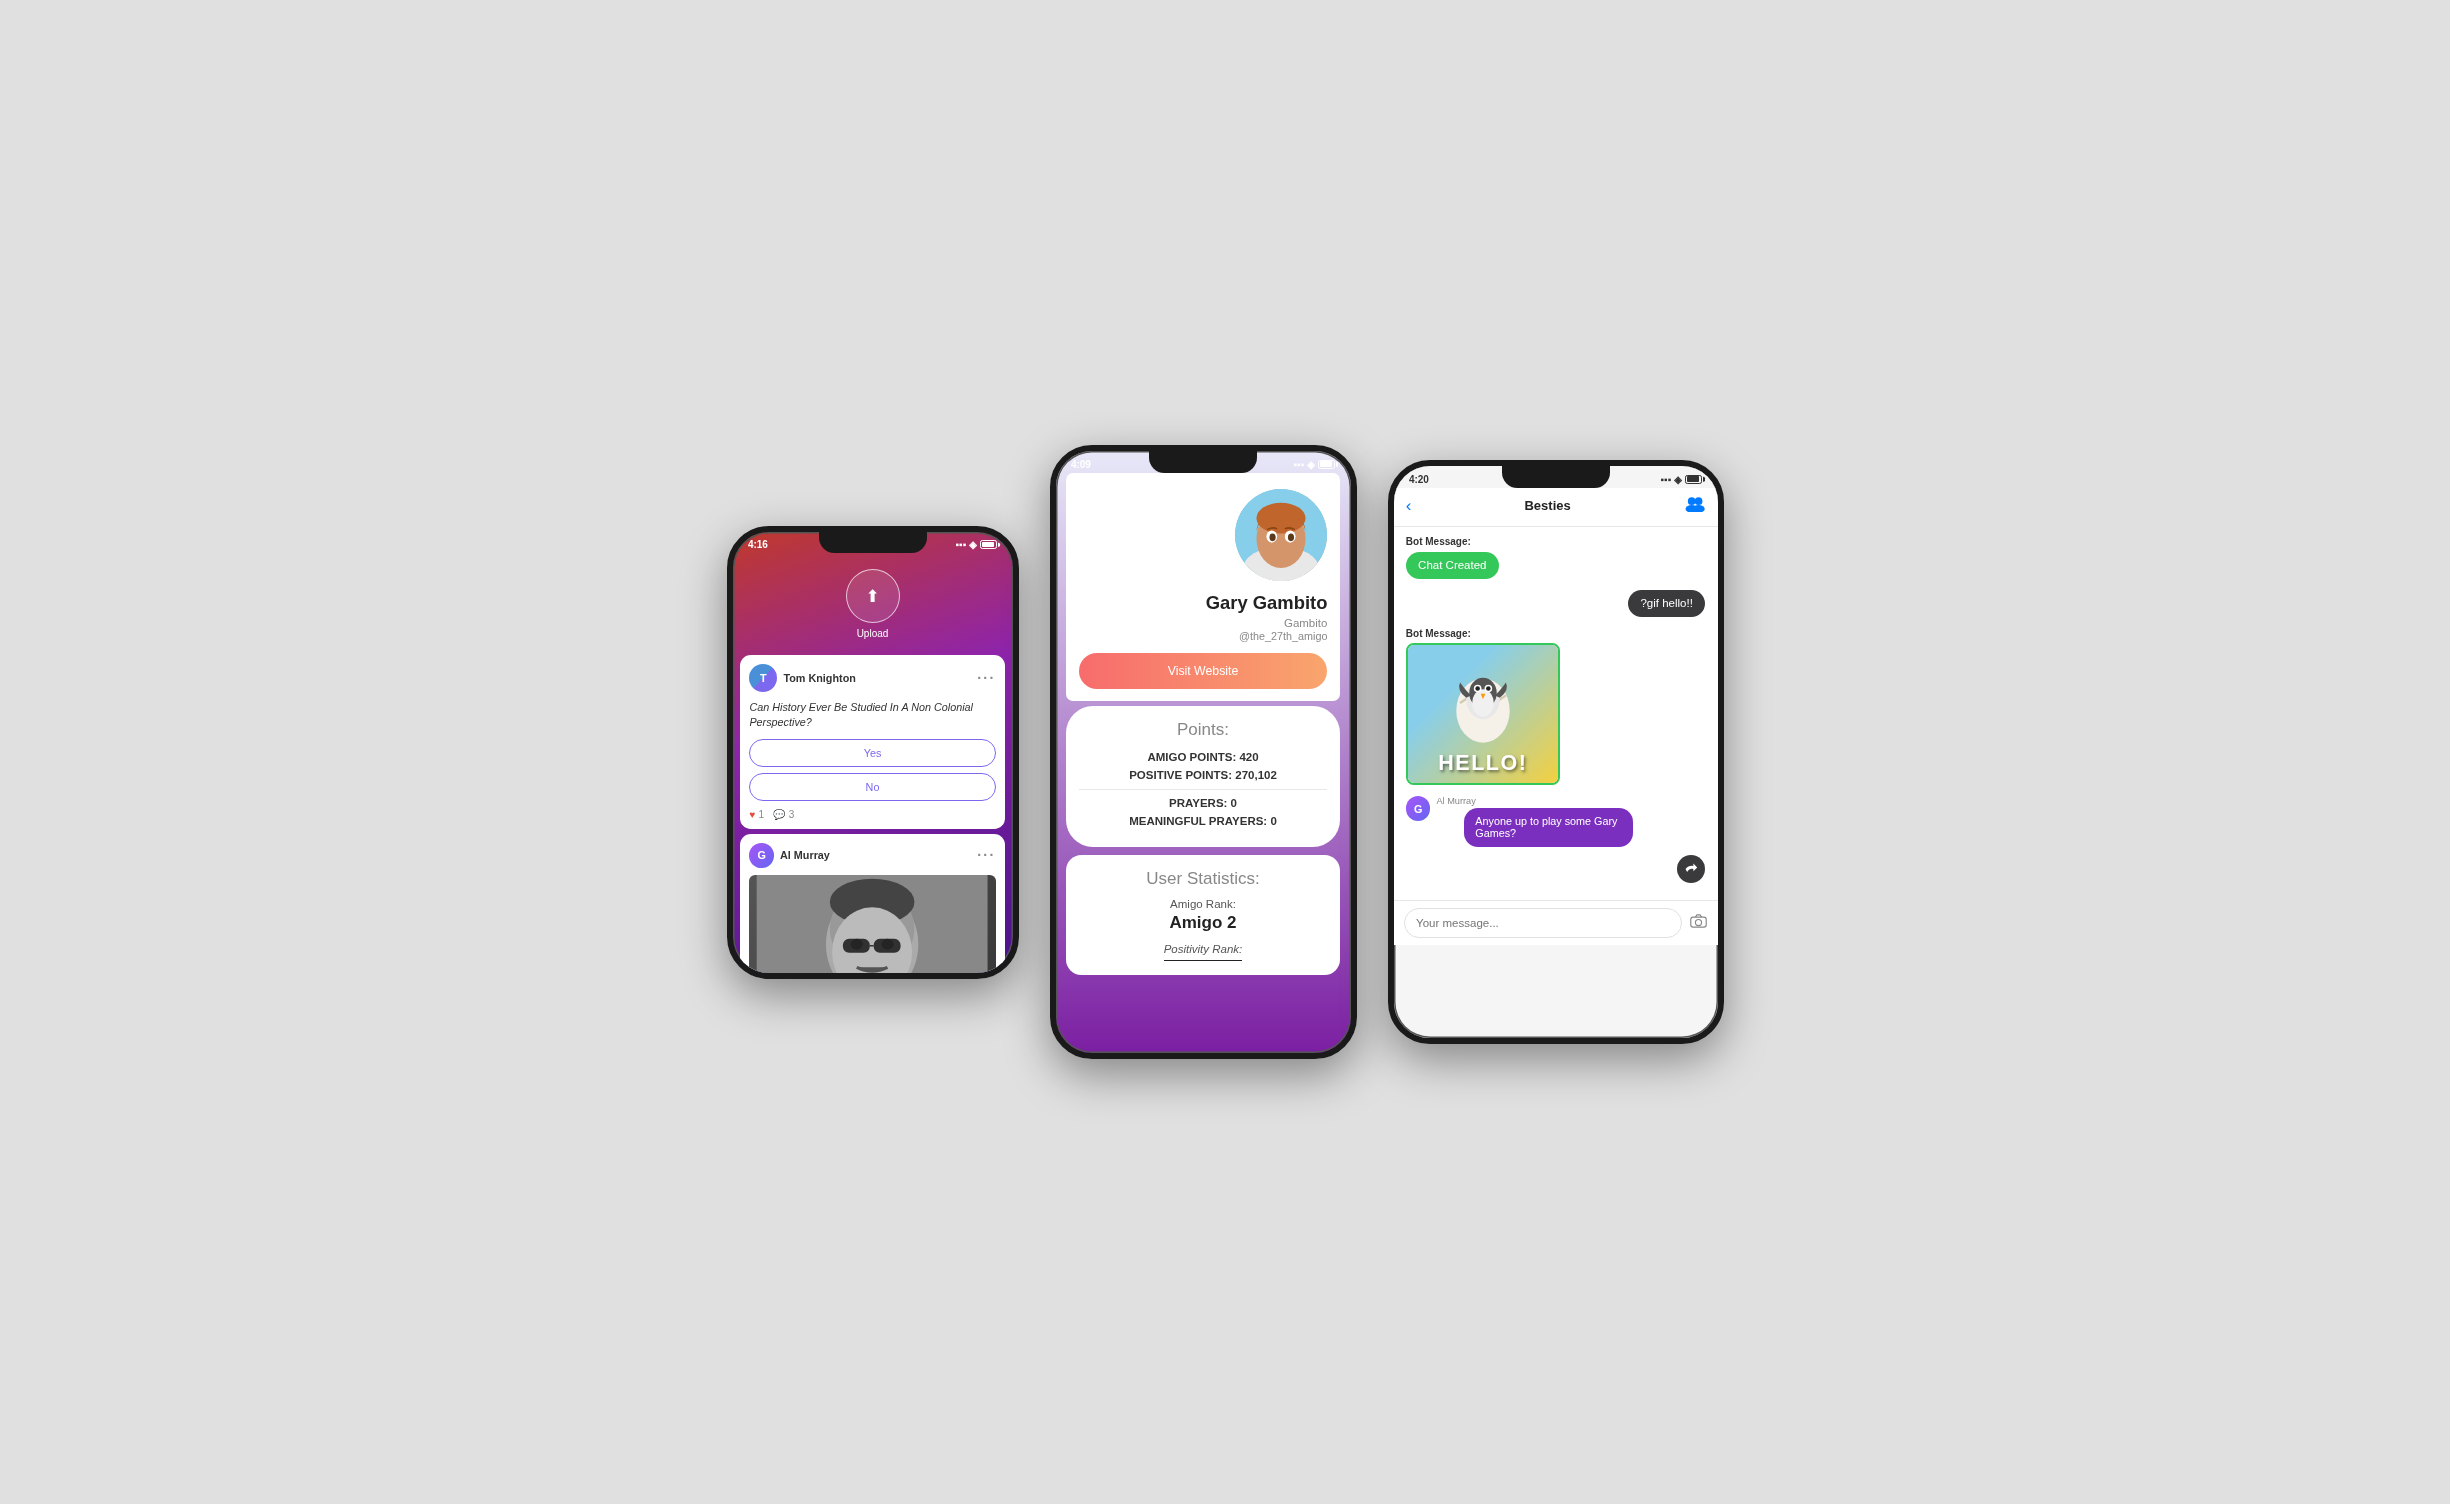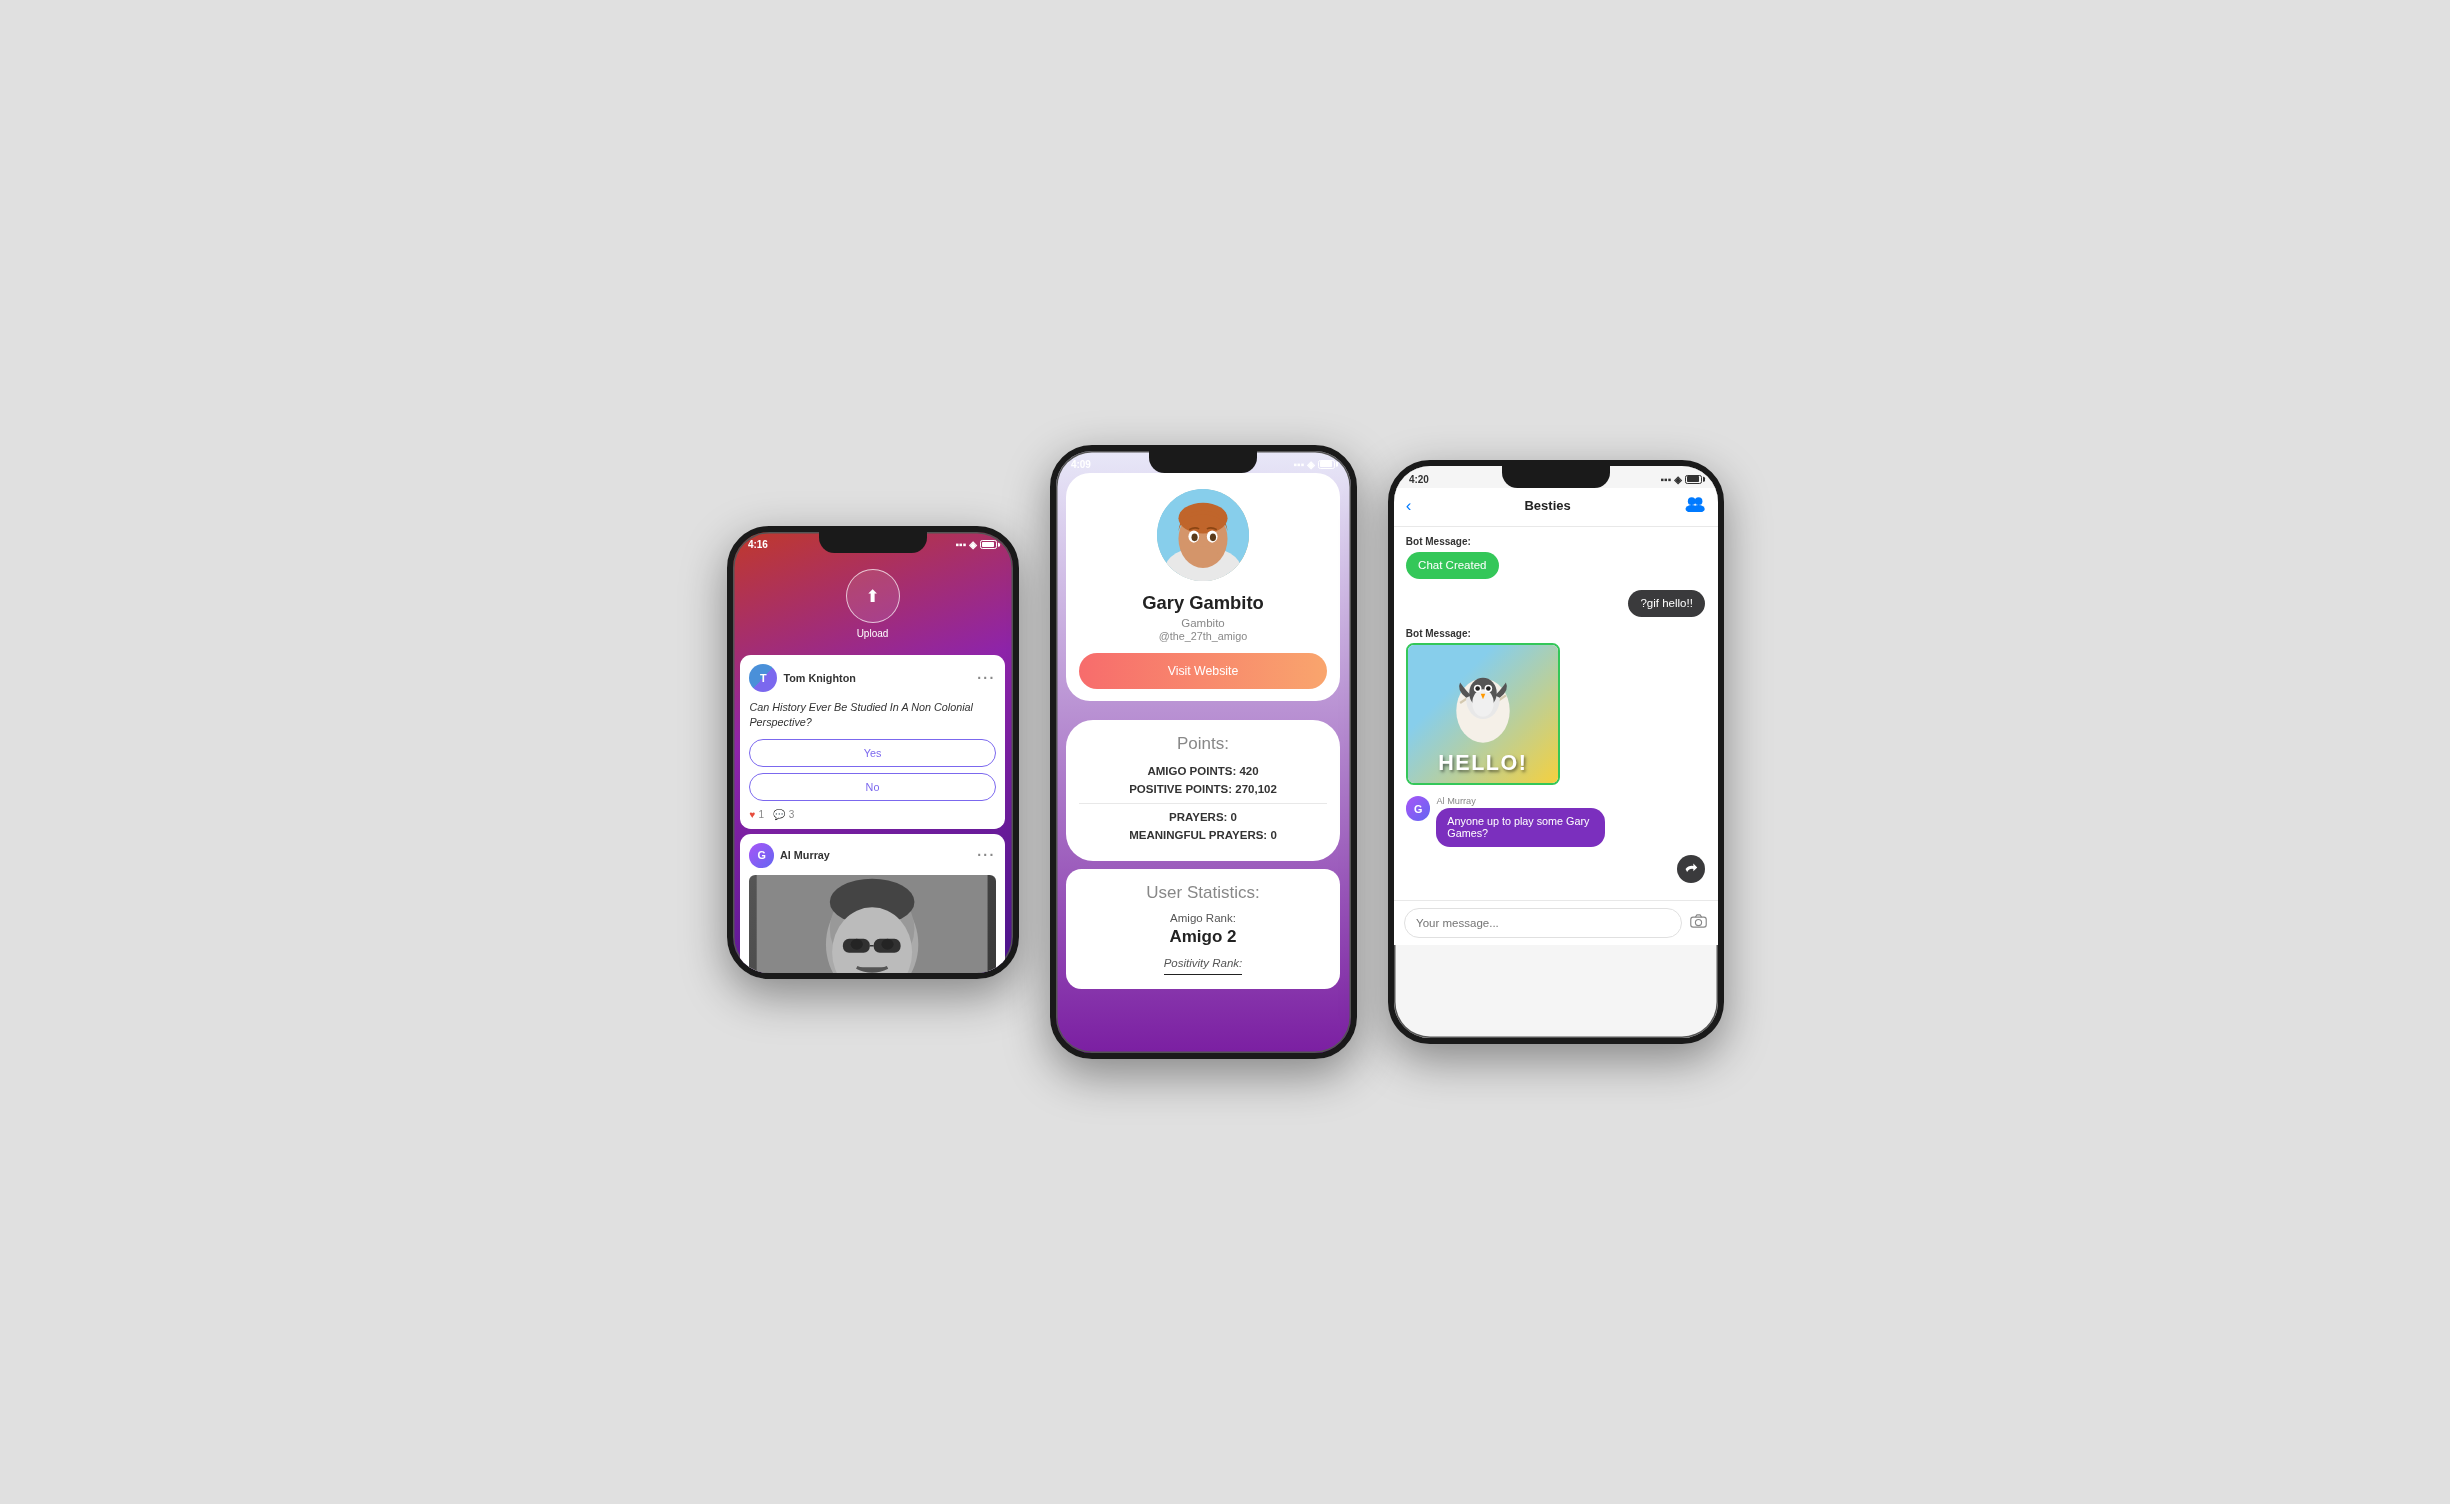--- a/index.html
+++ b/index.html
@@ -253,26 +253,26 @@
       font-size: 12.3px;
     }
 
     
     .center-content {
       padding: 0 10.8px;
     }
 
     .profile-card {
       background: white;
-      border-radius: 24px;
+      border-radius: 7px;
       padding: 15.4px 12.3px 12.3px;
-      margin-bottom: 19px;
+      margin-bottom: 5px;
       display: flex;
       flex-direction: column;
-      align-items: center;
+      align-items: flex-end;
     }
 
     .profile-avatar {
       width: 92px;
       height: 92px;
       border-radius: 50%;
       overflow: hidden;
       margin-bottom: 10.8px;
     }
 
@@ -495,20 +495,21 @@
       margin-bottom: 7.7px;
     }
 
     .user-msg-bubble {
       background: #7b2fbe;
       color: white;
       padding: 7.7px 10.8px;
       border-radius: 14px;
       font-size: 10.8px;
       max-width: 169px;
+      margin-left: 28px;
     }
 
     .user-msg-name {
       font-size: 9.2px;
       color: #888;
       margin-bottom: 1.5px;
     }
 
     .reply-btn-circle {
       width: 28px;

